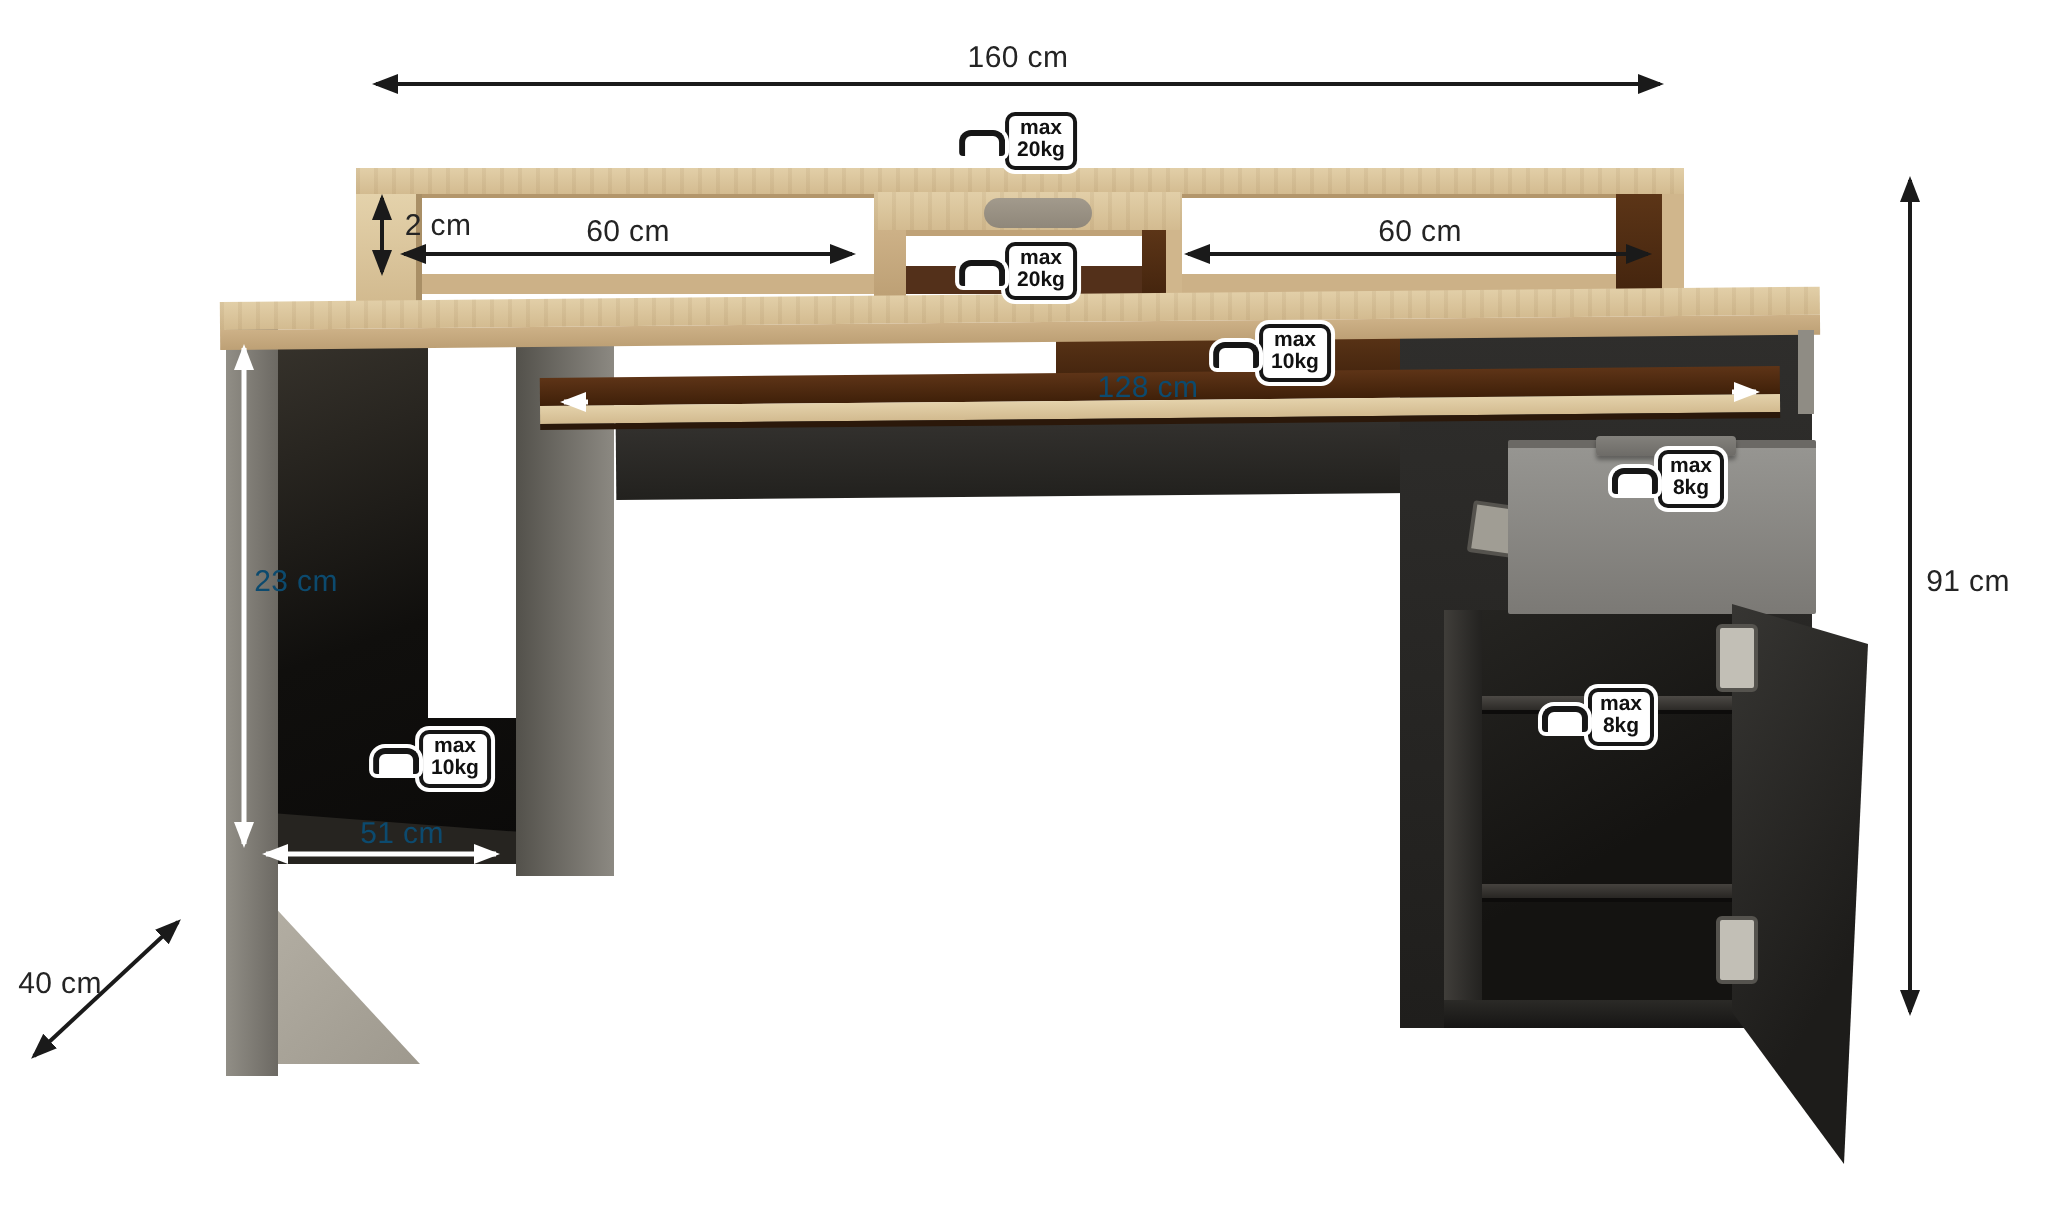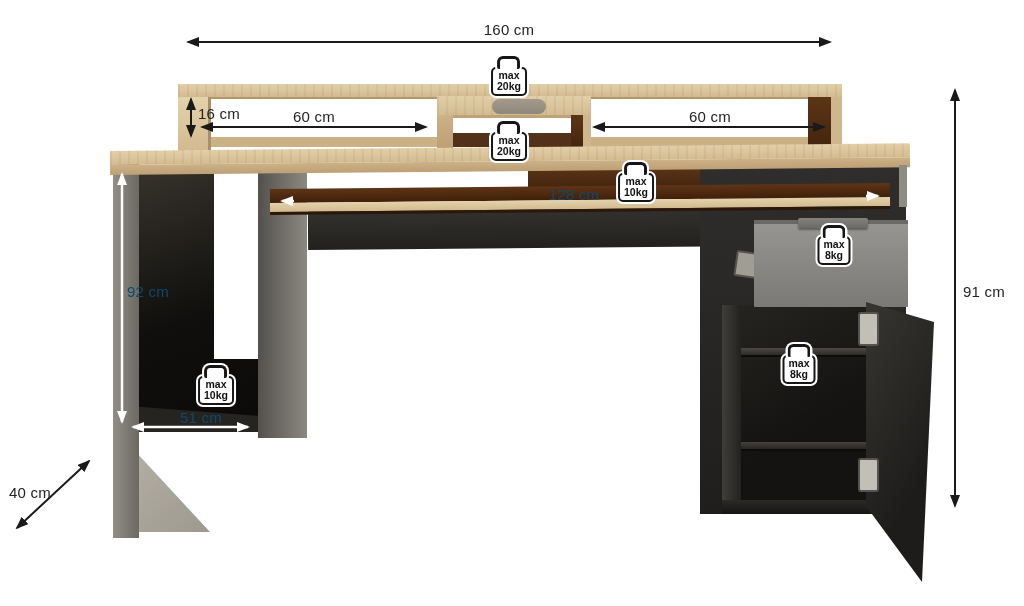--- a/index.html
+++ b/index.html
@@ -15,21 +15,21 @@
   .brown{background:linear-gradient(#5c3517,#42230d);}
   .graphite{background:linear-gradient(#2f2e2c,#1f1e1c);}
 
   
   .dim{position:absolute;transform:translate(-50%,-50%);white-space:nowrap;
        font-size:15px;color:#242424;z-index:45;letter-spacing:.2px;}
   .dim.white{color:#0c4a6e;}
 
   
   .weight{position:absolute;z-index:50;transform:translateX(-50%);
-          display:flex;flex-direction:column;align-items:center;}
+          display:flex;flex-direction:row;align-items:center;}
   .w-handle{width:17px;height:10px;border:3px solid #161616;border-bottom:0;
             border-radius:6px 6px 2px 2px;background:#fff;box-shadow:0 0 0 2px #fff;
             margin-bottom:-2px;position:relative;z-index:2;}
   .w-body{background:#fff;border:2px solid #161616;border-radius:5px;
           padding:1px 4px;box-shadow:0 0 0 2px #fff;text-align:center;}
   .w-line{display:block;font-weight:700;font-size:10.5px;line-height:1.08;color:#111;}
 
   svg.overlay{position:absolute;left:0;top:0;z-index:40;pointer-events:none;}
 </style>
 </head>
@@ -134,25 +134,25 @@
     </g>
     <g stroke="#ffffff" stroke-width="2.5">
       <line x1="122" y1="174" x2="122" y2="422" marker-start="url(#aw)" marker-end="url(#aw)"></line>
       <line x1="133" y1="427" x2="248" y2="427" marker-start="url(#aw)" marker-end="url(#aw)"></line>
       <line x1="294" y1="201" x2="282" y2="201" marker-end="url(#aw)"></line>
       <line x1="866" y1="196" x2="878" y2="196" marker-end="url(#aw)"></line>
     </g>
   </svg>
 
   <span class="dim" style="left:509px;top:29px">160 cm</span>
-  <span class="dim" style="left:219px;top:113px">16 cm</span>
+  <span class="dim" style="left:219px;top:113px">2 cm</span>
   <span class="dim" style="left:314px;top:116px">60 cm</span>
   <span class="dim" style="left:710px;top:116px">60 cm</span>
   <span class="dim white" style="left:574px;top:194px">128 cm</span>
-  <span class="dim white" style="left:148px;top:291px">92 cm</span>
+  <span class="dim white" style="left:148px;top:291px">23 cm</span>
   <span class="dim white" style="left:201px;top:417px">51 cm</span>
   <span class="dim" style="left:30px;top:492px">40 cm</span>
   <span class="dim" style="left:984px;top:291px">91 cm</span>
 
   <div class="weight" style="left:509px;top:56px">
     <span class="w-handle"></span>
     <span class="w-body">
       <span class="w-line">max</span>
       <span class="w-line">20kg</span>
     </span>

